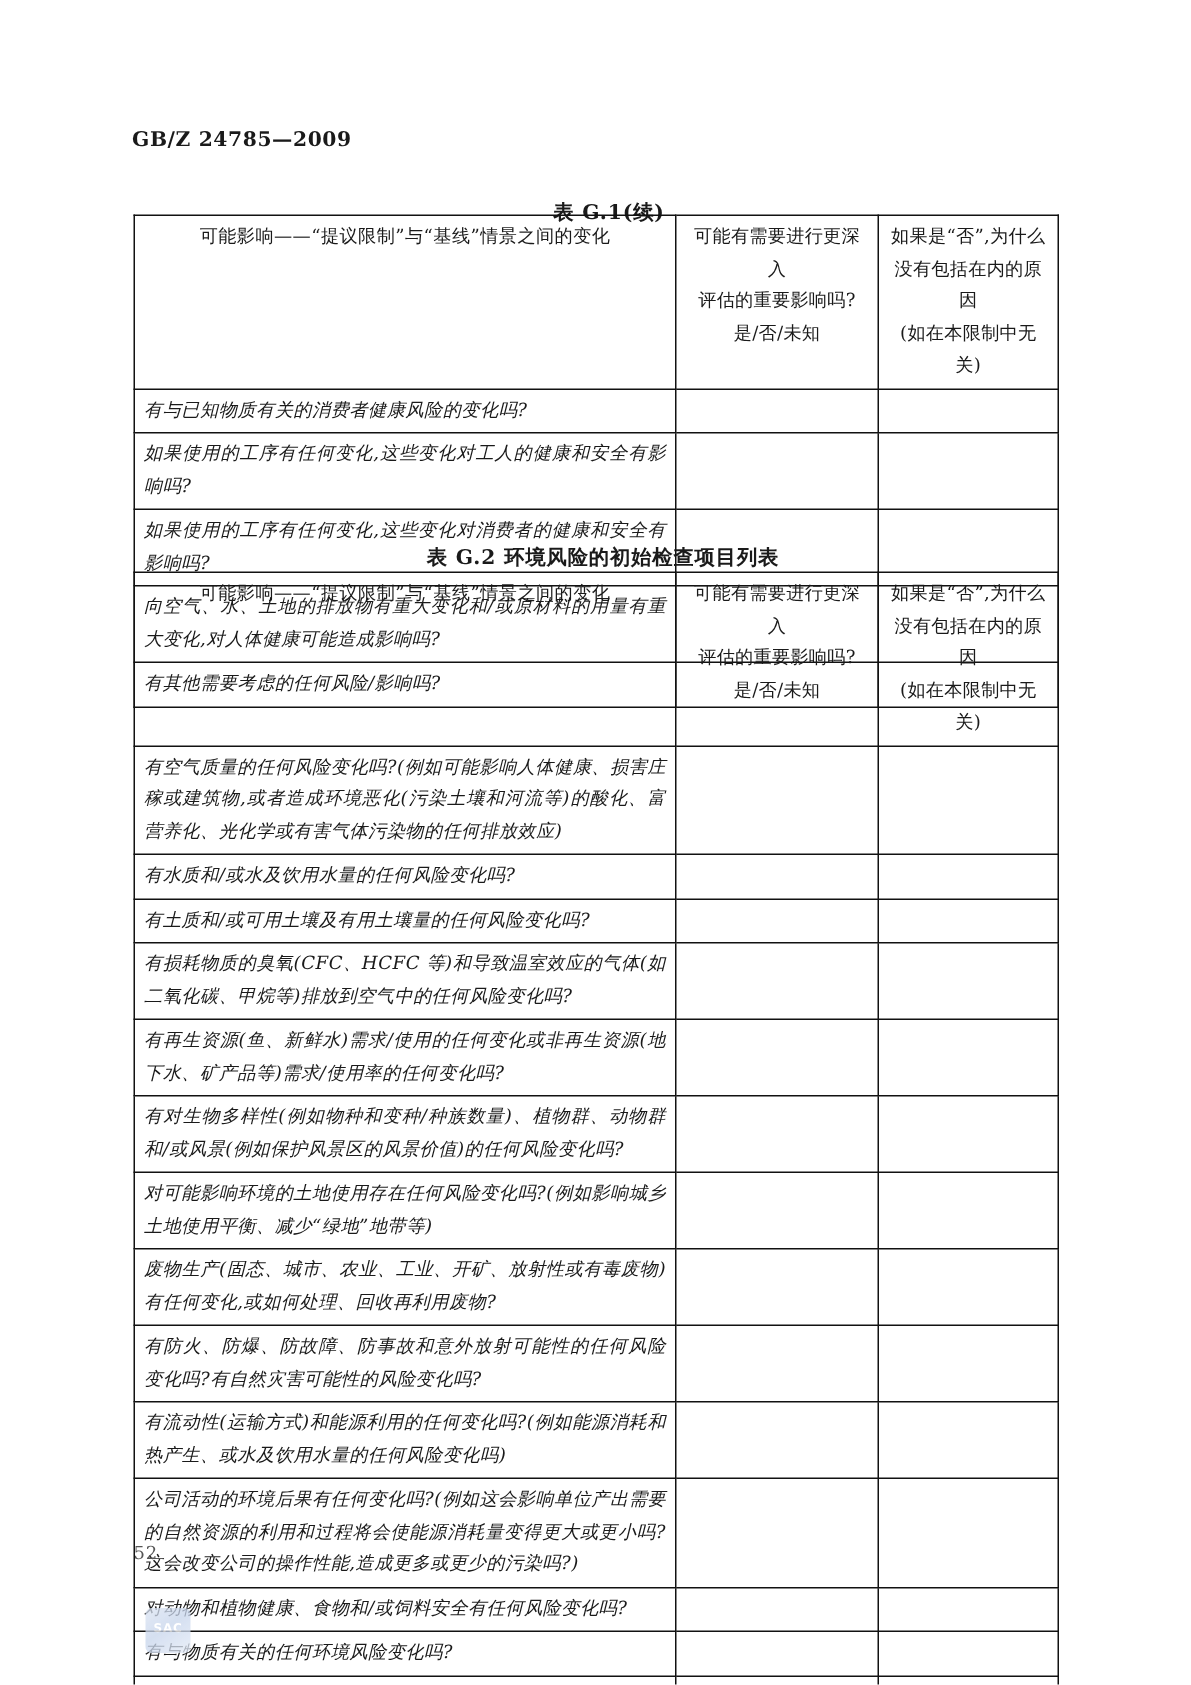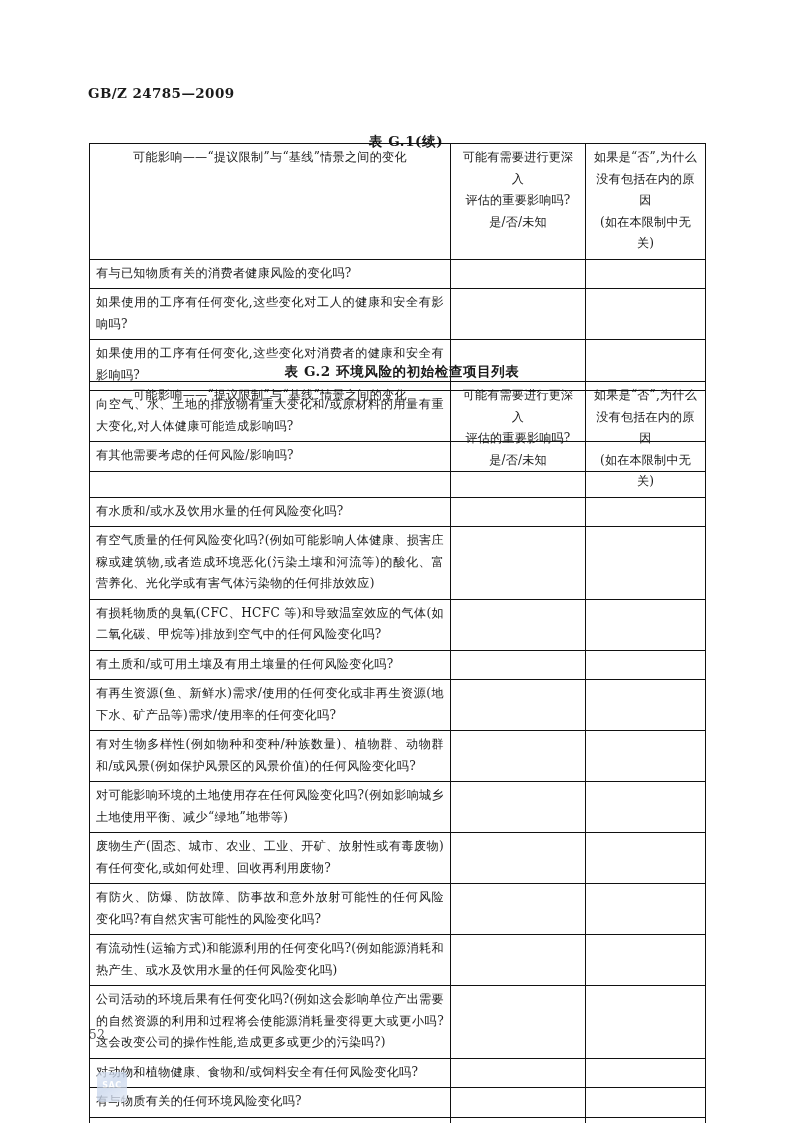--- a/index.html
+++ b/index.html
@@ -85,20 +85,21 @@
     text-align: center;
     letter-spacing: 0.2px;
     line-height: 21px;
   }
   .hdr-sub span { display: block; }
 
   td.q {
     text-align: justify;
     text-justify: inter-ideograph;
     letter-spacing: 0.35px;
+    font-style: italic;
   }
   td.blank { }
 
   
   .page-number {
     position: absolute;
     left: 89px;
     top: 1028px;
     font-size: 12px;
     color: #555;
@@ -203,36 +204,36 @@
         </td>
         <td class="hdr-sub">
           <span>如果是“否”,为什么</span>
           <span>没有包括在内的原因</span>
           <span>(如在本限制中无关)</span>
         </td>
       </tr>
     </thead>
     <tbody>
         <tr>
+          <td class="q">有空气质量的任何风险变化吗?(例如可能影响人体健康、损害庄稼或建筑物,或者造成环境恶化(污染土壤和河流等)的酸化、富营养化、光化学或有害气体污染物的任何排放效应)</td>
+          <td class="blank"></td>
+          <td class="blank"></td>
+        </tr>
+        <tr>
           <td class="q">有水质和/或水及饮用水量的任何风险变化吗?</td>
           <td class="blank"></td>
           <td class="blank"></td>
         </tr>
         <tr>
-          <td class="q">有空气质量的任何风险变化吗?(例如可能影响人体健康、损害庄稼或建筑物,或者造成环境恶化(污染土壤和河流等)的酸化、富营养化、光化学或有害气体污染物的任何排放效应)</td>
+          <td class="q">有土质和/或可用土壤及有用土壤量的任何风险变化吗?</td>
           <td class="blank"></td>
           <td class="blank"></td>
         </tr>
         <tr>
           <td class="q">有损耗物质的臭氧(CFC、HCFC 等)和导致温室效应的气体(如二氧化碳、甲烷等)排放到空气中的任何风险变化吗?</td>
-          <td class="blank"></td>
-          <td class="blank"></td>
-        </tr>
-        <tr>
-          <td class="q">有土质和/或可用土壤及有用土壤量的任何风险变化吗?</td>
           <td class="blank"></td>
           <td class="blank"></td>
         </tr>
         <tr>
           <td class="q">有再生资源(鱼、新鲜水)需求/使用的任何变化或非再生资源(地下水、矿产品等)需求/使用率的任何变化吗?</td>
           <td class="blank"></td>
           <td class="blank"></td>
         </tr>
         <tr>
           <td class="q">有对生物多样性(例如物种和变种/种族数量)、植物群、动物群和/或风景(例如保护风景区的风景价值)的任何风险变化吗?</td>

